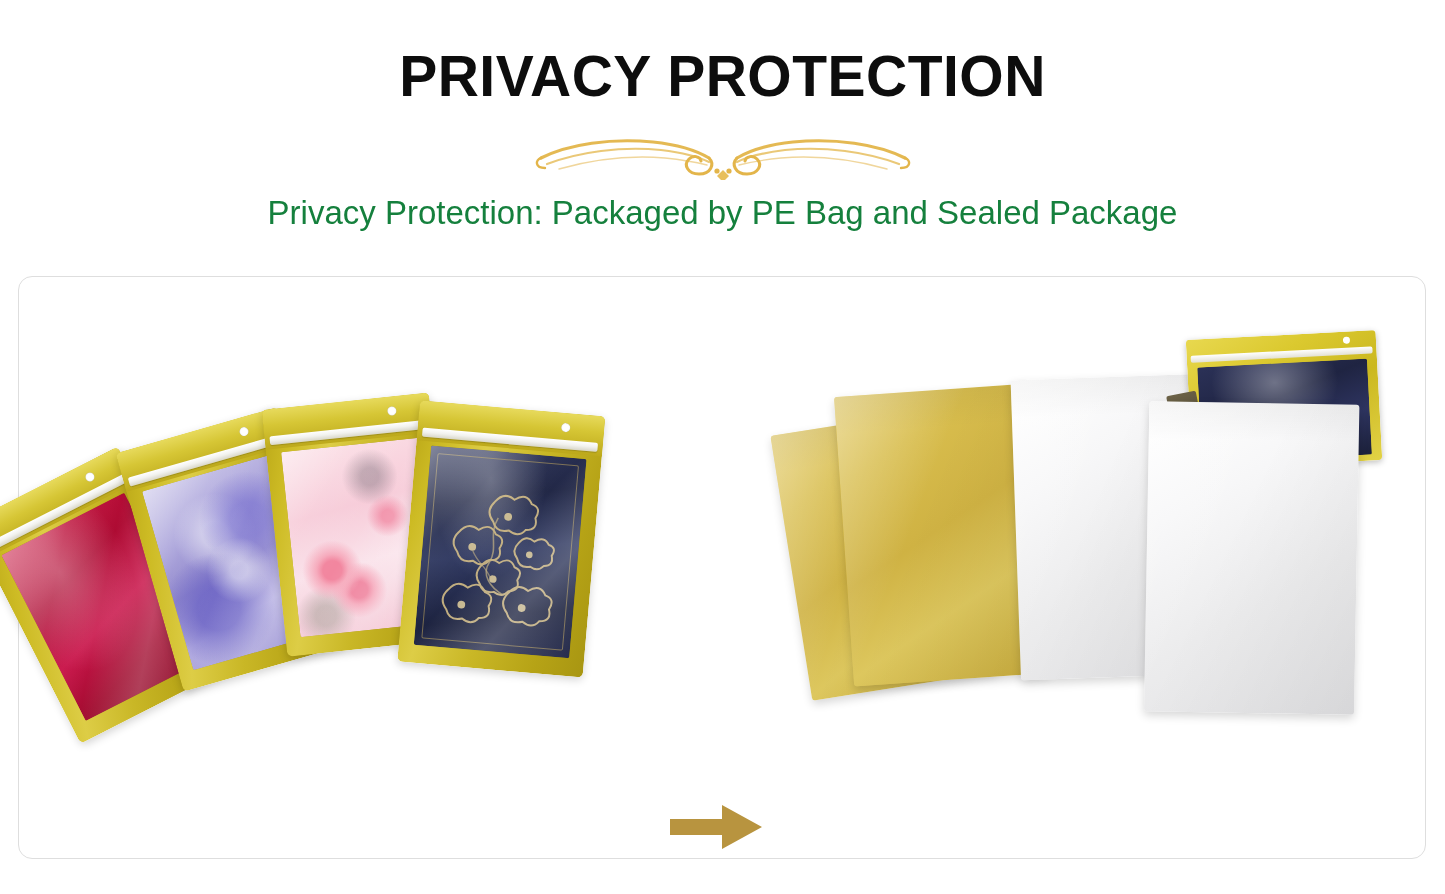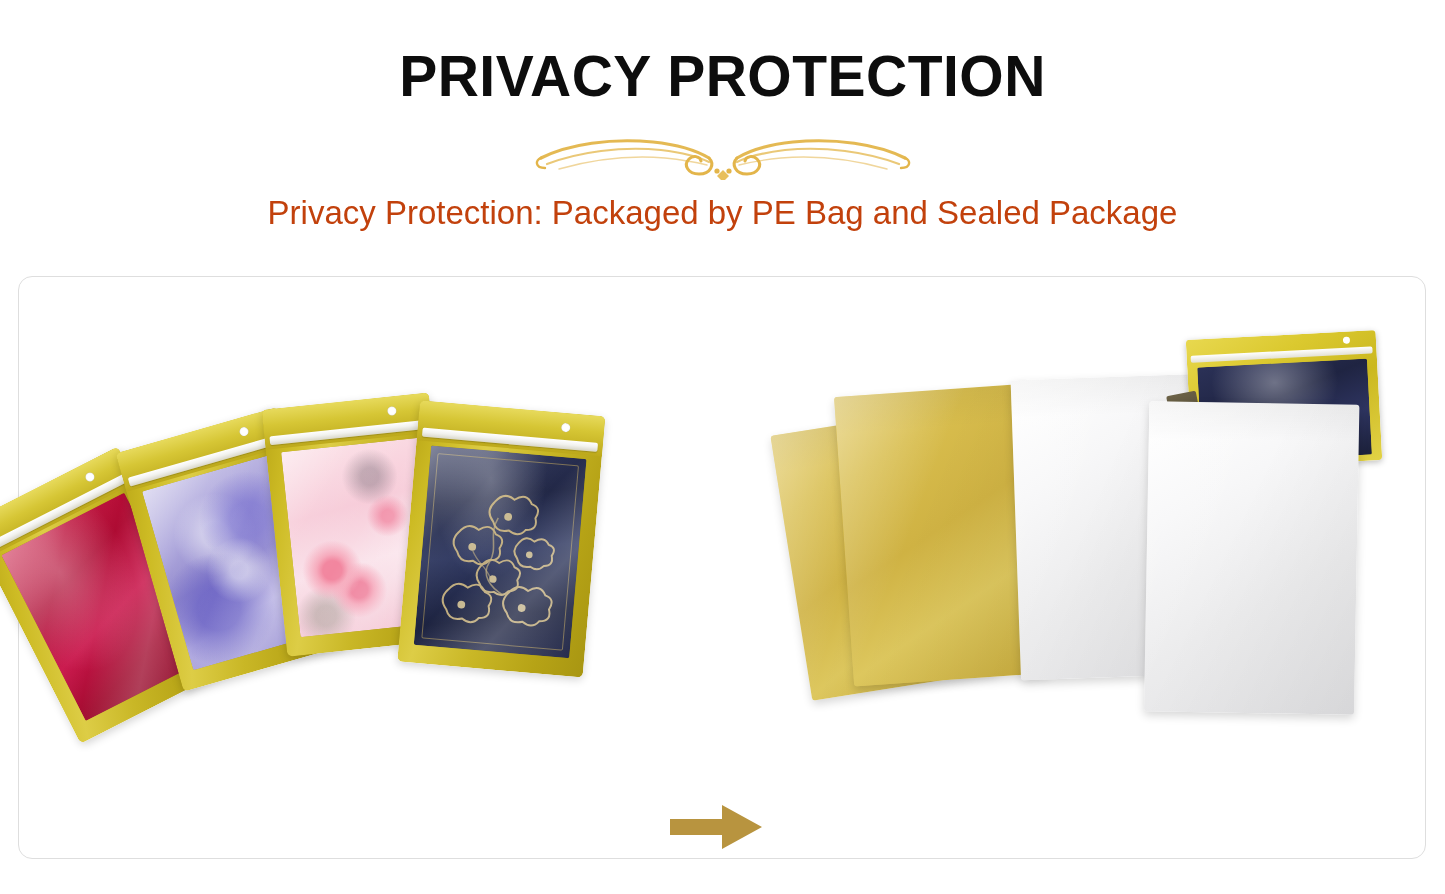--- a/index.html
+++ b/index.html
@@ -20,21 +20,21 @@
     color:#0d0d0d;line-height:1.05;
     font-family:"Liberation Sans", sans-serif;
   }
   .ornament{
     position:absolute;left:50%;top:124px;transform:translateX(-50%);
     width:380px;height:56px;
   }
   .subtitle{
     position:absolute;left:0;top:194px;width:1445px;
     text-align:center;
-    font-size:33px;font-weight:400;color:#c2410c;
+    font-size:33px;font-weight:400;color:#15803d;
     letter-spacing:0px;
   }
 
   
   .card{
     position:absolute;left:18px;top:276px;
     width:1408px;height:583px;
     border:1.6px solid #dedede;border-radius:14px;
     background:#fff;box-sizing:border-box;
   }

